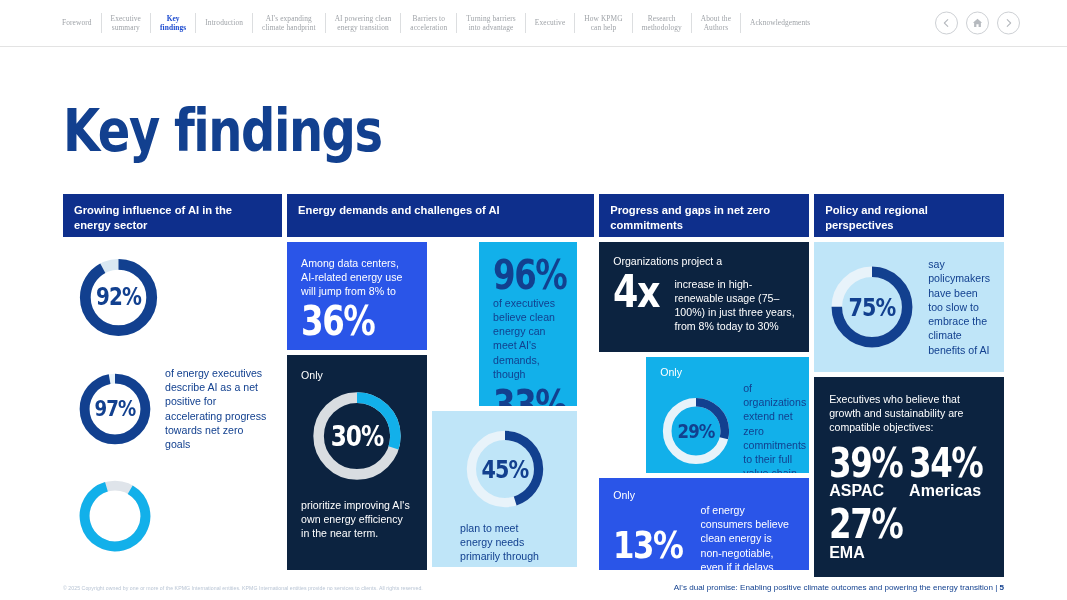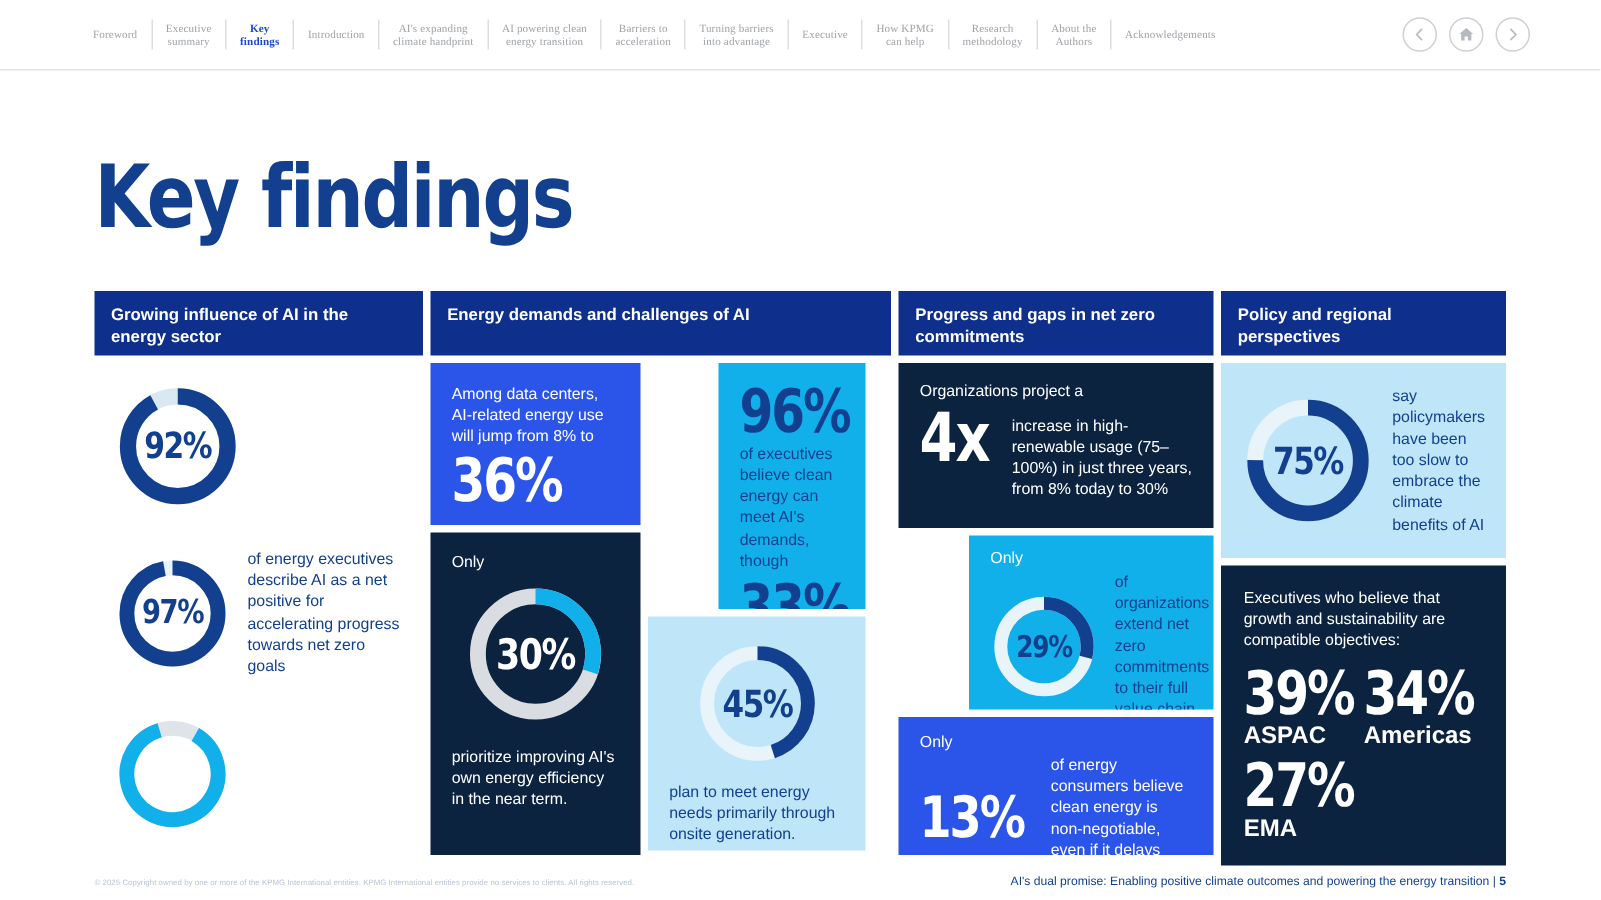--- a/index.html
+++ b/index.html
@@ -162,21 +162,21 @@
   .c-36 .bignum { font-size: 40px; margin-top: 4px; color:#ffffff; }
 
   .c-96 { height: 164px; padding: 15px 14px 12px 14px; }
   .c-96 .bignum { font-size: 40px; color:#12408f; }
   .c-96 .sub { font-size: 10.6px; line-height: 14.2px; color: #12408f; margin-top: 2px;}
 
   .c-30 { height: 215px; padding: 14px 14px; }
   .c-30 .only-label { color: #ffffff; }
   .c-30 .foot { font-size: 10.6px; line-height: 14.2px; color: #ffffff; margin-top: 14px; }
 
-  .c-45 { height: 156px; padding: 14px 14px; }
+  .c-45 { height: 156px; padding: 14px 28px; }
   .c-45 .foot { font-size: 10.6px; line-height: 14.2px; color: #12408f; margin-top: 10px; }
 
   .c-4x { height: 110px; padding: 13px 14px; }
   .c-4x .lead { font-size: 10.6px; line-height: 13.5px; color: #ffffff; }
   .c-4x .row  { display: flex; gap: 10px; align-items: flex-start; margin-top: 2px; }
   .c-4x .bignum { font-size: 45px; color: #ffffff; }
   .c-4x .desc { font-size: 10.6px; line-height: 14.2px; color: #ffffff; padding-top: 6px; }
 
   .c-29 { height: 116px; padding: 9px 14px 10px 14px; }
   .c-29 .only-label { color: #ffffff; }

